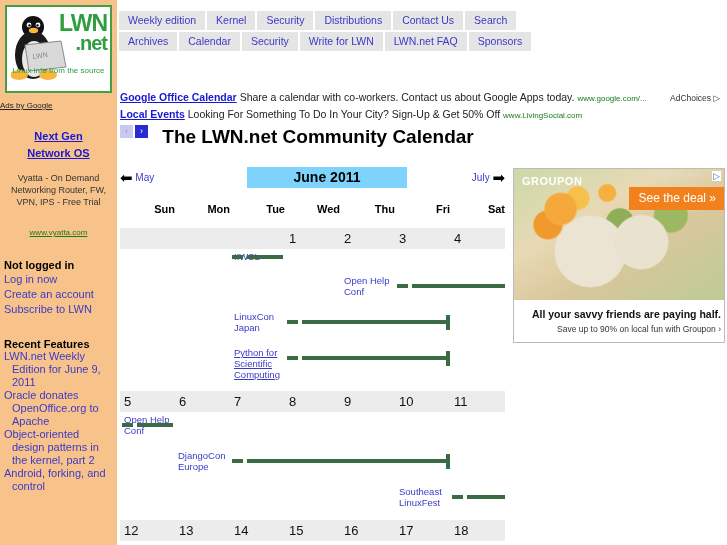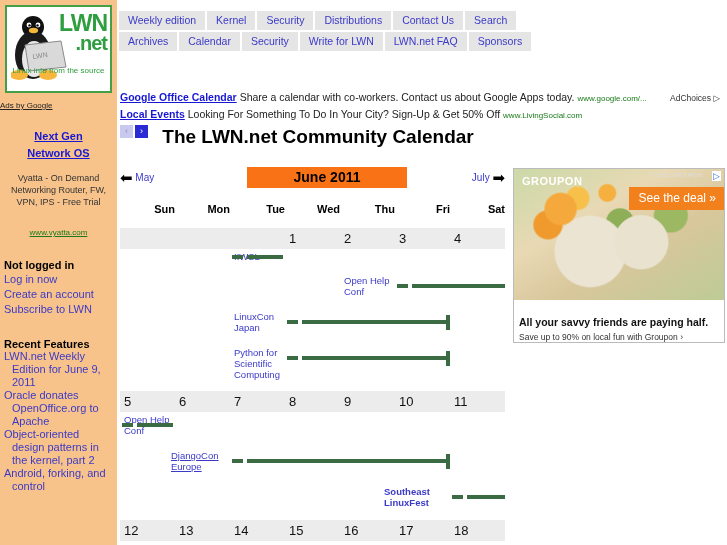--- a/index.html
+++ b/index.html
@@ -102,21 +102,21 @@
   }
   #monthbar {
     position: absolute; left: 120px; top: 167px; width: 385px;
     height: 22px;
   }
   .mbar-prev { position: absolute; left: 0; top: 2px; font-size: 10px; color: #3b39c8; }
   .mbar-next { position: absolute; right: 0; top: 2px; font-size: 10px; color: #3b39c8; }
   .arrow-l, .arrow-r { font-size: 15px; color: #000; vertical-align: -2px; }
   .mbar-center {
     position: absolute; left: 127px; width: 160px; top: 0;
-    background: #f97316; text-align: center;
+    background: #7dd3fc; text-align: center;
     font-size: 14px; font-weight: bold; color: #000; padding: 2px 0 3px 0;
   }
 
   #dowrow {
     position: absolute; left: 120px; top: 203px; width: 385px;
     display: flex;
   }
   .dow {
     width: 55px; text-align: right;
     font-size: 11px; font-weight: bold; color: #000;
@@ -146,20 +146,21 @@
     position: absolute;
     width: 4px; height: 15px; background: #3a6b42;
   }
 
   
   #bannerad {
     position: absolute; left: 513px; top: 168px;
     width: 212px; height: 175px;
     border: 1px solid #bbb; overflow: hidden;
     background: #701a75;
+    text-align: right;
   }
   .gpn-photo {
     position: absolute; left: 0; top: 0; width: 212px; height: 133px;
     background:
       radial-gradient(circle at 22% 30%, #f5a93c 0 8%, transparent 9%),
       radial-gradient(circle at 30% 22%, #f7c04a 0 6%, transparent 7%),
       radial-gradient(circle at 16% 42%, #f09a2e 0 7%, transparent 8%),
       radial-gradient(circle at 44% 18%, #f6b040 0 5%, transparent 6%),
       radial-gradient(circle at 60% 55%, #e9e2cf 0 18%, transparent 19%),
       radial-gradient(circle at 36% 62%, #ece4d2 0 22%, transparent 23%),
@@ -181,21 +182,21 @@
     font-size: 9px; color: #2b6fd6; background: #fff;
     padding: 0 1px; line-height: 10px;
   }
   .gpn-cta {
     position: absolute; right: 0; top: 18px;
     background: #f2811d; color: #fff;
     font-size: 12px; padding: 4px 8px 5px 10px;
   }
   .gpn-bottom {
     position: absolute; left: 0; bottom: 0; width: 212px; height: 42px;
-    background: #fff; padding: 16px 5px;
+    background: #fff; padding: 8px 5px;
   }
   .gpn-head { font-size: 10.5px; font-weight: bold; color: #111; line-height: 13px; }
   .gpn-sub { font-size: 8.5px; color: #333; margin-top: 3px; }
 </style>
 </head>
 <body>
 
 <div id="page">
 
   <div id="sidebar">
@@ -326,21 +327,21 @@
             <div class="evbar" style="left: 277px; width: 11px; top: 11px; background: rgb(58, 107, 66);"></div>
             <div class="evbar" style="left: 292px; width: 93px; top: 11px; background: rgb(58, 107, 66);"></div>
           </div>
           <div class="evrow">
             <div class="evlabel" style="left: 114px; width: 49px;">LinuxCon Japan</div>
             <div class="evbar" style="left: 167px; width: 11px; top: 11px; background: rgb(58, 107, 66);"></div>
             <div class="evbar" style="left: 182px; width: 146px; top: 11px; background: rgb(58, 107, 66);"></div>
             <div class="evcap" style="left: 326px; top: 6px; background: rgb(58, 107, 66);"></div>
           </div>
           <div class="evrow tall">
-            <div class="evlabel" style="left: 114px; width: 49px;">Python for Scientific Computing</div>
+            <div class="evlabel" style="left: 114px; width: 49px; text-decoration: underline;">Python for Scientific Computing</div>
             <div class="evbar" style="left: 167px; width: 11px; top: 11px; background: rgb(58, 107, 66);"></div>
             <div class="evbar" style="left: 182px; width: 146px; top: 11px; background: rgb(58, 107, 66);"></div>
             <div class="evcap" style="left: 326px; top: 6px; background: rgb(58, 107, 66);"></div>
           </div>
         </div>
       </div>
       <div class="week">
         <div class="daynums">
           <div class="daynum">5</div>
           <div class="daynum">6</div>
@@ -350,27 +351,27 @@
           <div class="daynum">10</div>
           <div class="daynum">11</div>
         </div>
         <div class="events">
           <div class="evrow">
             <div class="evlabel" style="left: 4px; width: 49px;">Open Help Conf</div>
             <div class="evbar" style="left: 2px; width: 11px; top: 11px; background: rgb(58, 107, 66);"></div>
             <div class="evbar" style="left: 17px; width: 36px; top: 11px; background: rgb(58, 107, 66);"></div>
           </div>
           <div class="evrow">
-            <div class="evlabel" style="left: 51px; width: 49px; text-decoration: underline;">DjangoCon Europe</div>
+            <div class="evlabel" style="left: 58px; width: 49px;">DjangoCon Europe</div>
             <div class="evbar" style="left: 112px; width: 11px; top: 11px; background: rgb(58, 107, 66);"></div>
             <div class="evbar" style="left: 127px; width: 201px; top: 11px; background: rgb(58, 107, 66);"></div>
             <div class="evcap" style="left: 326px; top: 6px; background: rgb(58, 107, 66);"></div>
           </div>
           <div class="evrow">
-            <div class="evlabel" style="left: 264px; width: 49px; font-weight: bold;">Southeast LinuxFest</div>
+            <div class="evlabel" style="left: 279px; width: 49px;">Southeast LinuxFest</div>
             <div class="evbar" style="left: 332px; width: 11px; top: 11px; background: rgb(58, 107, 66);"></div>
             <div class="evbar" style="left: 347px; width: 38px; top: 11px; background: rgb(58, 107, 66);"></div>
           </div>
         </div>
       </div>
       <div class="week">
         <div class="daynums">
           <div class="daynum">12</div>
           <div class="daynum">13</div>
           <div class="daynum">14</div>

